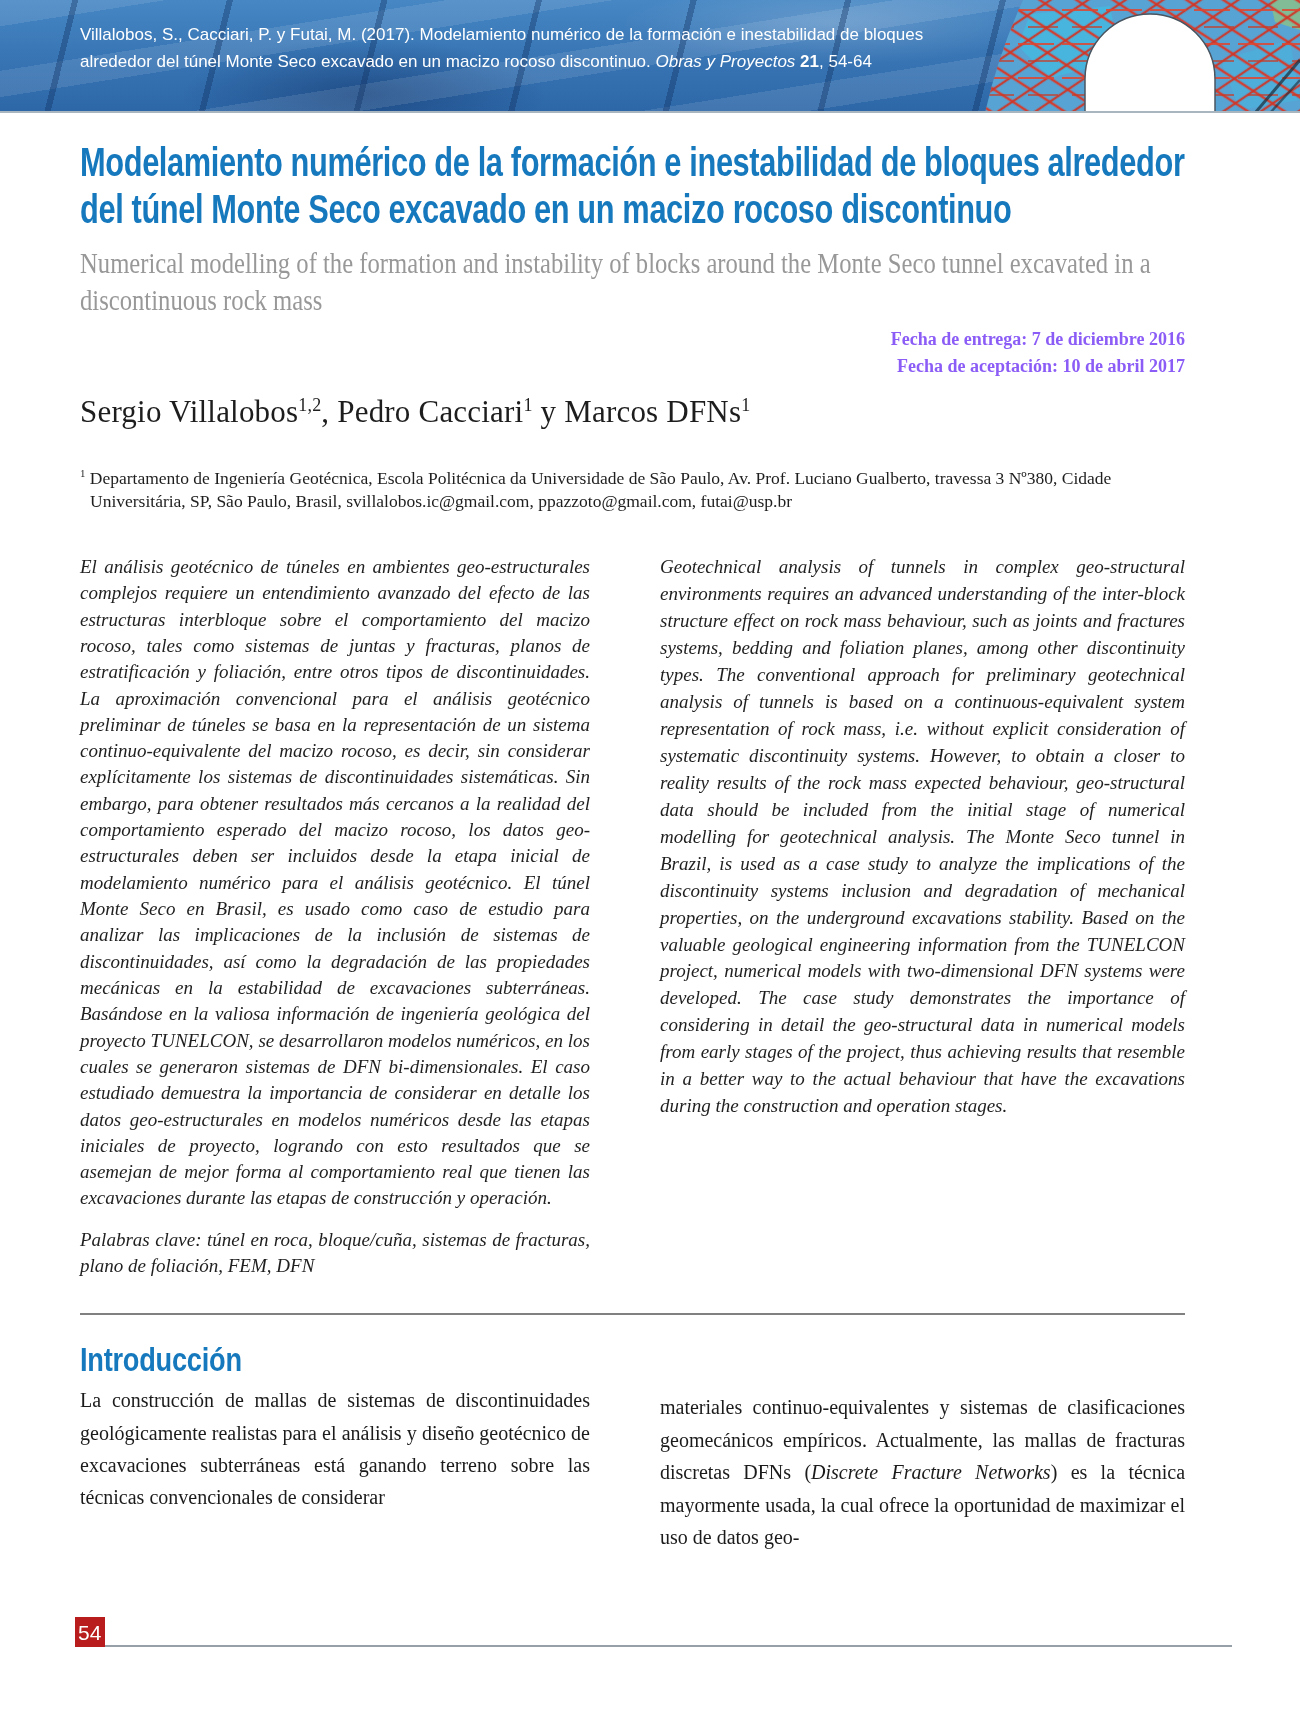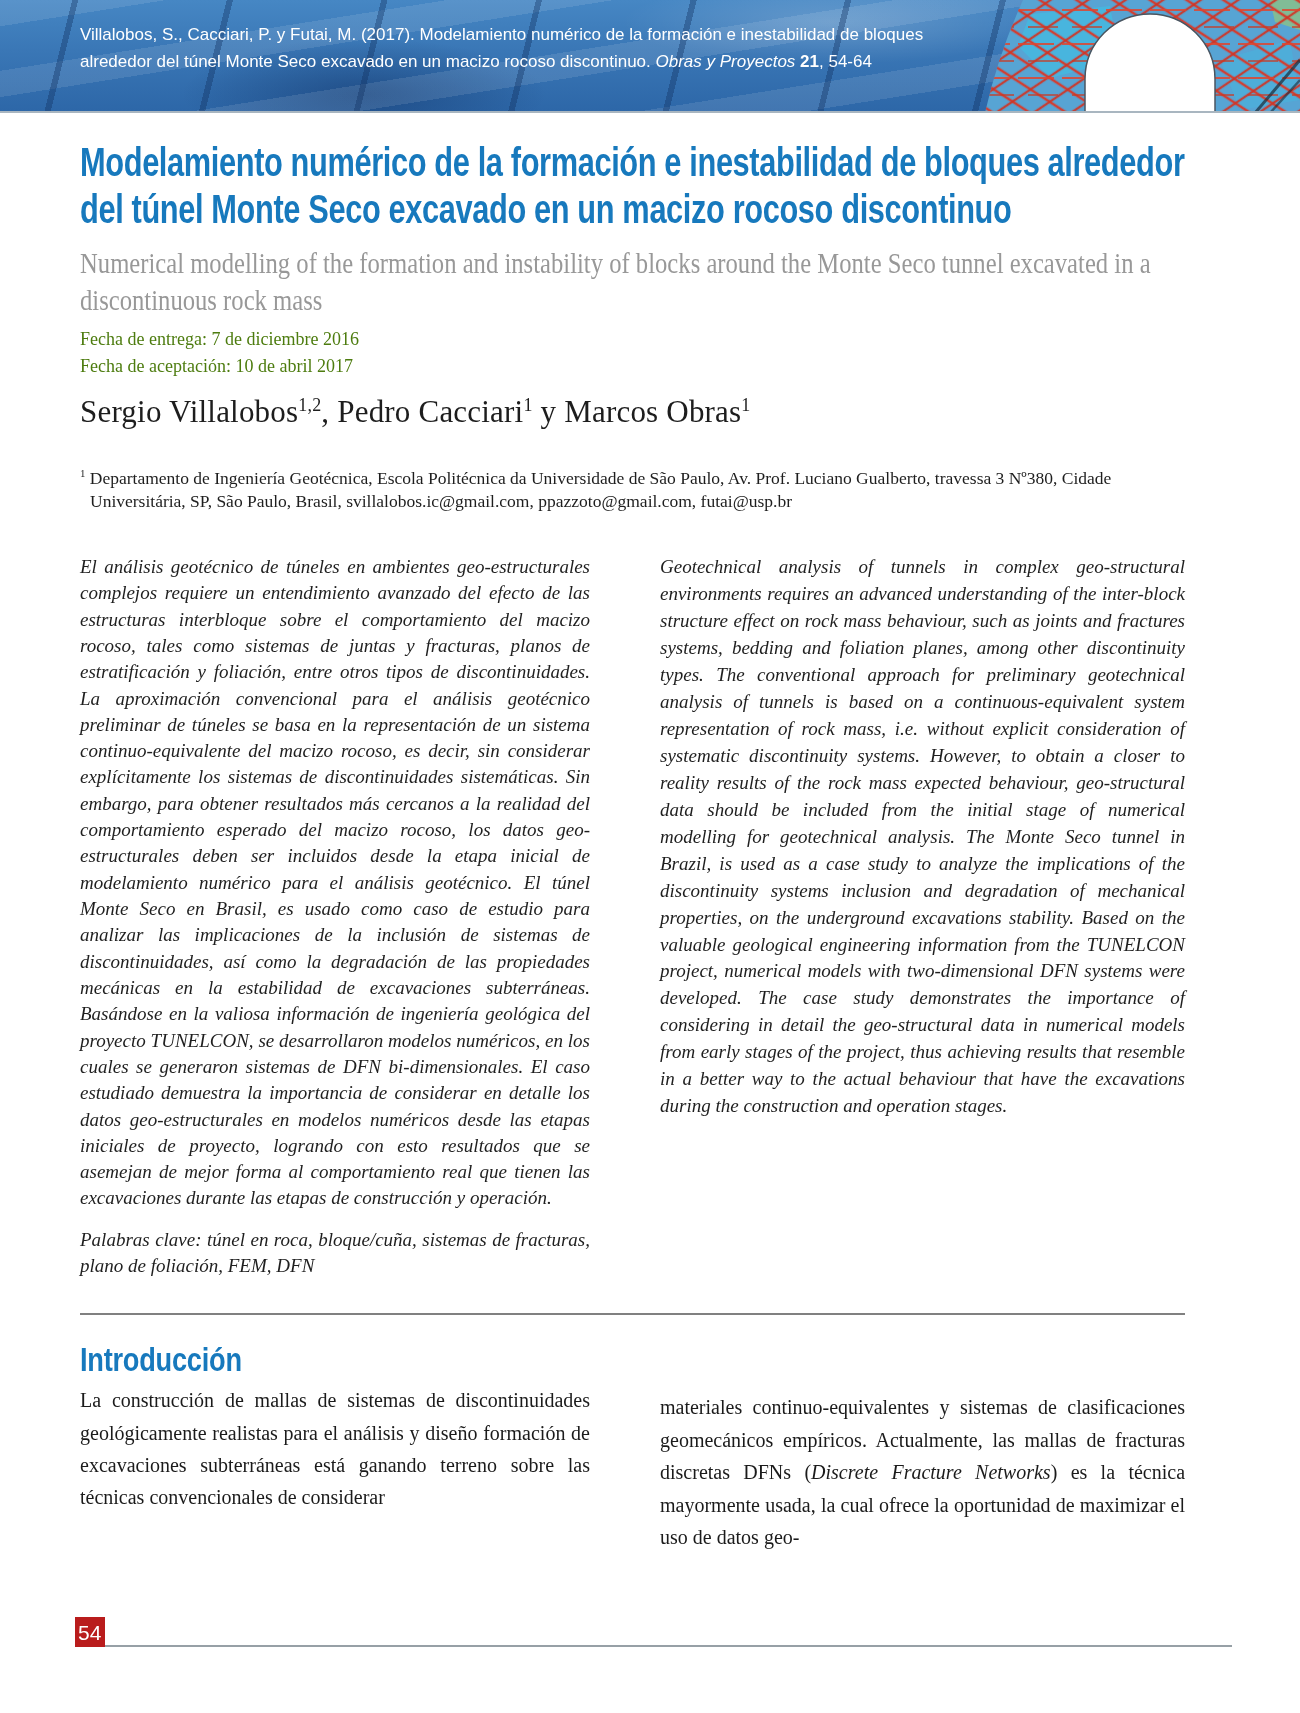--- a/index.html
+++ b/index.html
@@ -49,22 +49,22 @@
   }
   .title-en {
     margin-top:12px;
     width:1300px;
     transform:scaleX(0.85); transform-origin:left top;
     font-family:"Liberation Serif", serif;
     font-weight:400; font-size:29px; line-height:1.25;
     color:#989898;
   }
   .dates {
-    margin-top:8px; 
-    font-size:18px; line-height:1.5; color:#4d7c0f;
+    margin-top:8px; text-align:right;
+    font-size:18px; line-height:1.5; color:#8b5cf6;font-weight:bold;
   }
   .authors {
     margin-top:14px;
     font-size:31px; color:#1d1d1d; letter-spacing:0.2px;
   }
   .authors sup { font-size:58%; vertical-align:super; }
   .affiliations { margin-top:18px; font-size:17.5px; line-height:1.35; color:#1e1e1e; }
   .affiliations .aff { padding-left:10px; text-indent:-10px;margin-top:36px; }
   .affiliations sup { font-size:62%; vertical-align:super; }
 
@@ -149,42 +149,42 @@
   <div class="content">
 
     <h1 class="title-es">Modelamiento numérico de la formación e inestabilidad de bloques alrededor del túnel Monte Seco excavado en un macizo rocoso discontinuo</h1>
     <h2 class="title-en">Numerical modelling of the formation and instability of blocks around the Monte Seco tunnel excavated in a discontinuous rock mass</h2>
 
     <div class="dates">
       <div>Fecha de entrega: 7 de diciembre 2016</div>
       <div>Fecha de aceptación: 10 de abril 2017</div>
     </div>
 
-    <div class="authors"><span>Sergio Villalobos</span><sup>1,2</sup><span>, Pedro Cacciari</span><sup>1</sup><span> y Marcos Obras</span><sup>1</sup></div>
+    <div class="authors"><span>Sergio Villalobos</span><sup>1,2</sup><span>, Pedro Cacciari</span><sup>1</sup><span> y Marcos DFNs</span><sup>1</sup></div>
 
     <div class="affiliations">
       <p class="aff"><sup>1</sup><span> Departamento de Ingeniería Geotécnica, Escola Politécnica da Universidade de São Paulo, Av. Prof. Luciano Gualberto, travessa 3 Nº380, Cidade Universitária, SP, São Paulo, Brasil, svillalobos.ic@gmail.com, ppazzoto@gmail.com, futai@usp.br</span></p>
     </div>
 
     <div class="abstract-row">
       <div class="col-es">
         <p class="abstract-p">El análisis geotécnico de túneles en ambientes geo-estructurales complejos requiere un entendimiento avanzado del efecto de las estructuras interbloque sobre el comportamiento del macizo rocoso, tales como sistemas de juntas y fracturas, planos de estratificación y foliación, entre otros tipos de discontinuidades. La aproximación convencional para el análisis geotécnico preliminar de túneles se basa en la representación de un sistema continuo-equivalente del macizo rocoso, es decir, sin considerar explícitamente los sistemas de discontinuidades sistemáticas. Sin embargo, para obtener resultados más cercanos a la realidad del comportamiento esperado del macizo rocoso, los datos geo-estructurales deben ser incluidos desde la etapa inicial de modelamiento numérico para el análisis geotécnico. El túnel Monte Seco en Brasil, es usado como caso de estudio para analizar las implicaciones de la inclusión de sistemas de discontinuidades, así como la degradación de las propiedades mecánicas en la estabilidad de excavaciones subterráneas. Basándose en la valiosa información de ingeniería geológica del proyecto TUNELCON, se desarrollaron modelos numéricos, en los cuales se generaron sistemas de DFN bi-dimensionales. El caso estudiado demuestra la importancia de considerar en detalle los datos geo-estructurales en modelos numéricos desde las etapas iniciales de proyecto, logrando con esto resultados que se asemejan de mejor forma al comportamiento real que tienen las excavaciones durante las etapas de construcción y operación.</p>
         <p class="keywords-p">Palabras clave: túnel en roca, bloque/cuña, sistemas de fracturas, plano de foliación, FEM, DFN</p>
       </div>
       <div class="col-en">
         <p class="abstract-p">Geotechnical analysis of tunnels in complex geo-structural environments requires an advanced understanding of the inter-block structure effect on rock mass behaviour, such as joints and fractures systems, bedding and foliation planes, among other discontinuity types. The conventional approach for preliminary geotechnical analysis of tunnels is based on a continuous-equivalent system representation of rock mass, i.e. without explicit consideration of systematic discontinuity systems. However, to obtain a closer to reality results of the rock mass expected behaviour, geo-structural data should be included from the initial stage of numerical modelling for geotechnical analysis. The Monte Seco tunnel in Brazil, is used as a case study to analyze the implications of the discontinuity systems inclusion and degradation of mechanical properties, on the underground excavations stability. Based on the valuable geological engineering information from the TUNELCON project, numerical models with two-dimensional DFN systems were developed. The case study demonstrates the importance of considering in detail the geo-structural data in numerical models from early stages of the project, thus achieving results that resemble in a better way to the actual behaviour that have the excavations during the construction and operation stages.</p>
       </div>
     </div>
 
     <hr class="section-rule">
 
     <div class="intro-row">
       <div class="intro-left">
         <h3 class="intro-heading">Introducción</h3>
-        <p class="intro-p">La construcción de mallas de sistemas de discontinuidades geológicamente realistas para el análisis y diseño formación de excavaciones subterráneas está ganando terreno sobre las técnicas convencionales de considerar</p>
+        <p class="intro-p">La construcción de mallas de sistemas de discontinuidades geológicamente realistas para el análisis y diseño geotécnico de excavaciones subterráneas está ganando terreno sobre las técnicas convencionales de considerar</p>
       </div>
       <div class="intro-right">
         <p class="intro-p"><span>materiales continuo-equivalentes y sistemas de clasificaciones geomecánicos empíricos. Actualmente, las mallas de fracturas discretas DFNs (</span><span class="it">Discrete Fracture Networks</span><span>) es la técnica mayormente usada, la cual ofrece la oportunidad de maximizar el uso de datos geo-</span></p>
       </div>
     </div>
 
   </div>
 
   <footer class="footer">
     <div class="page-badge">54</div>

